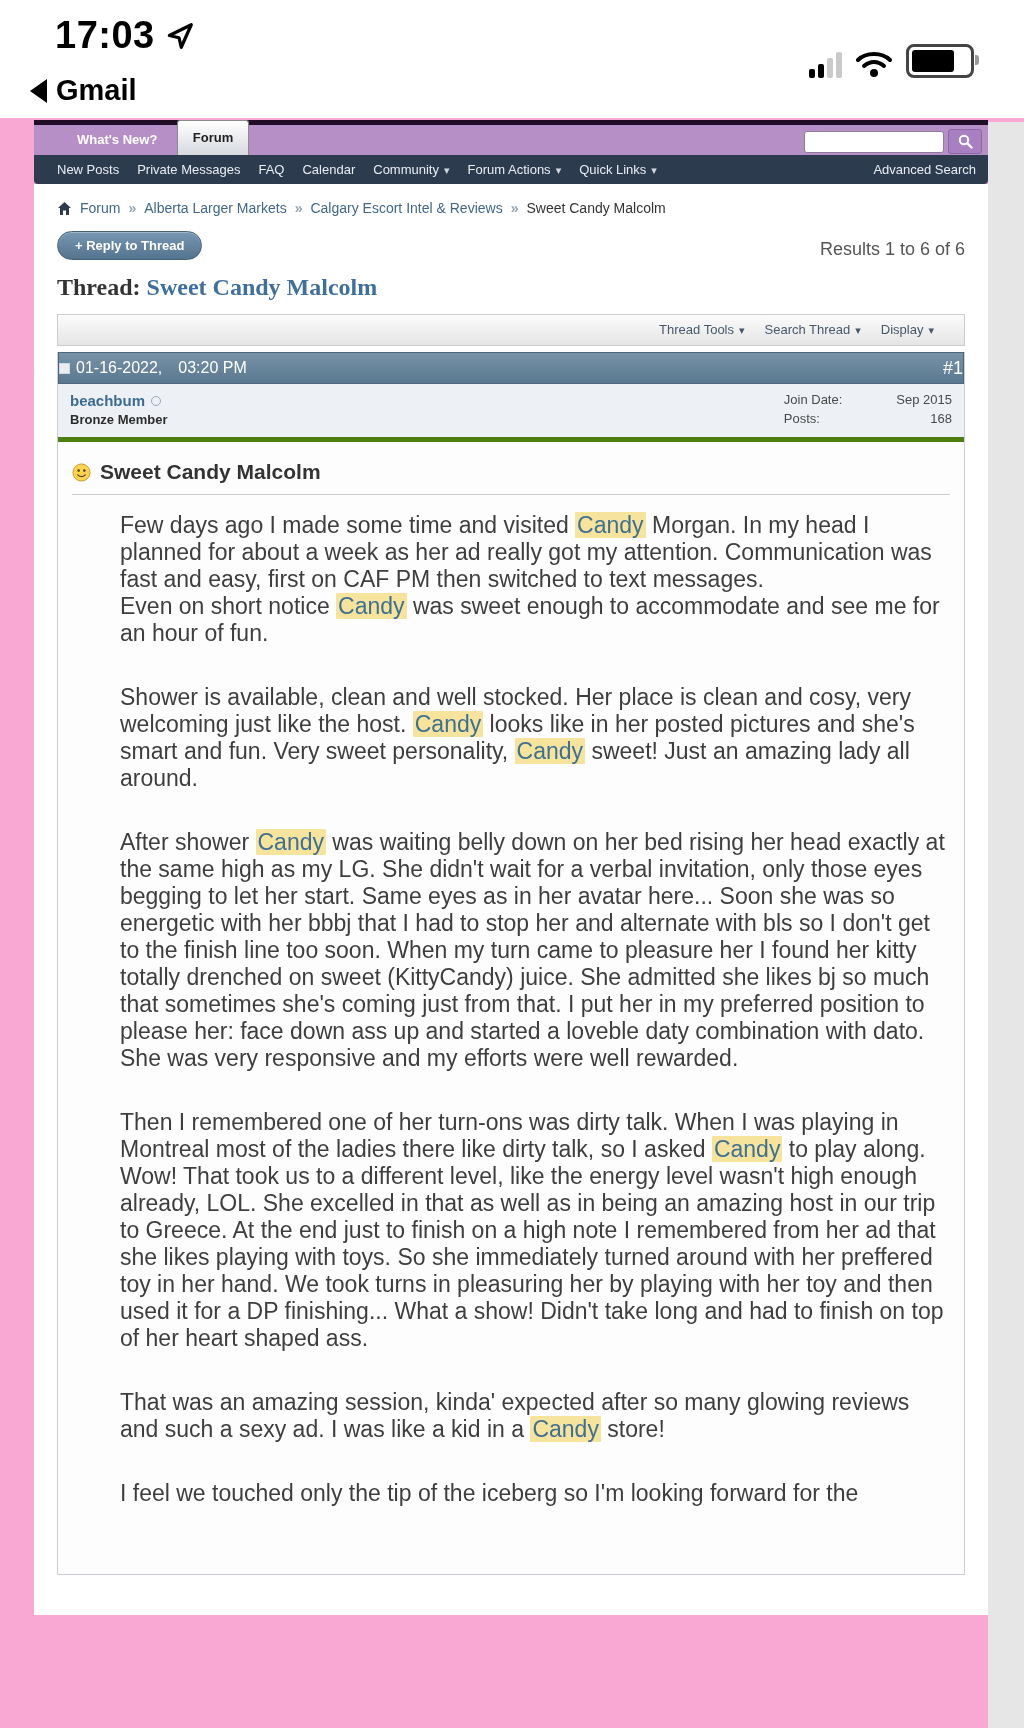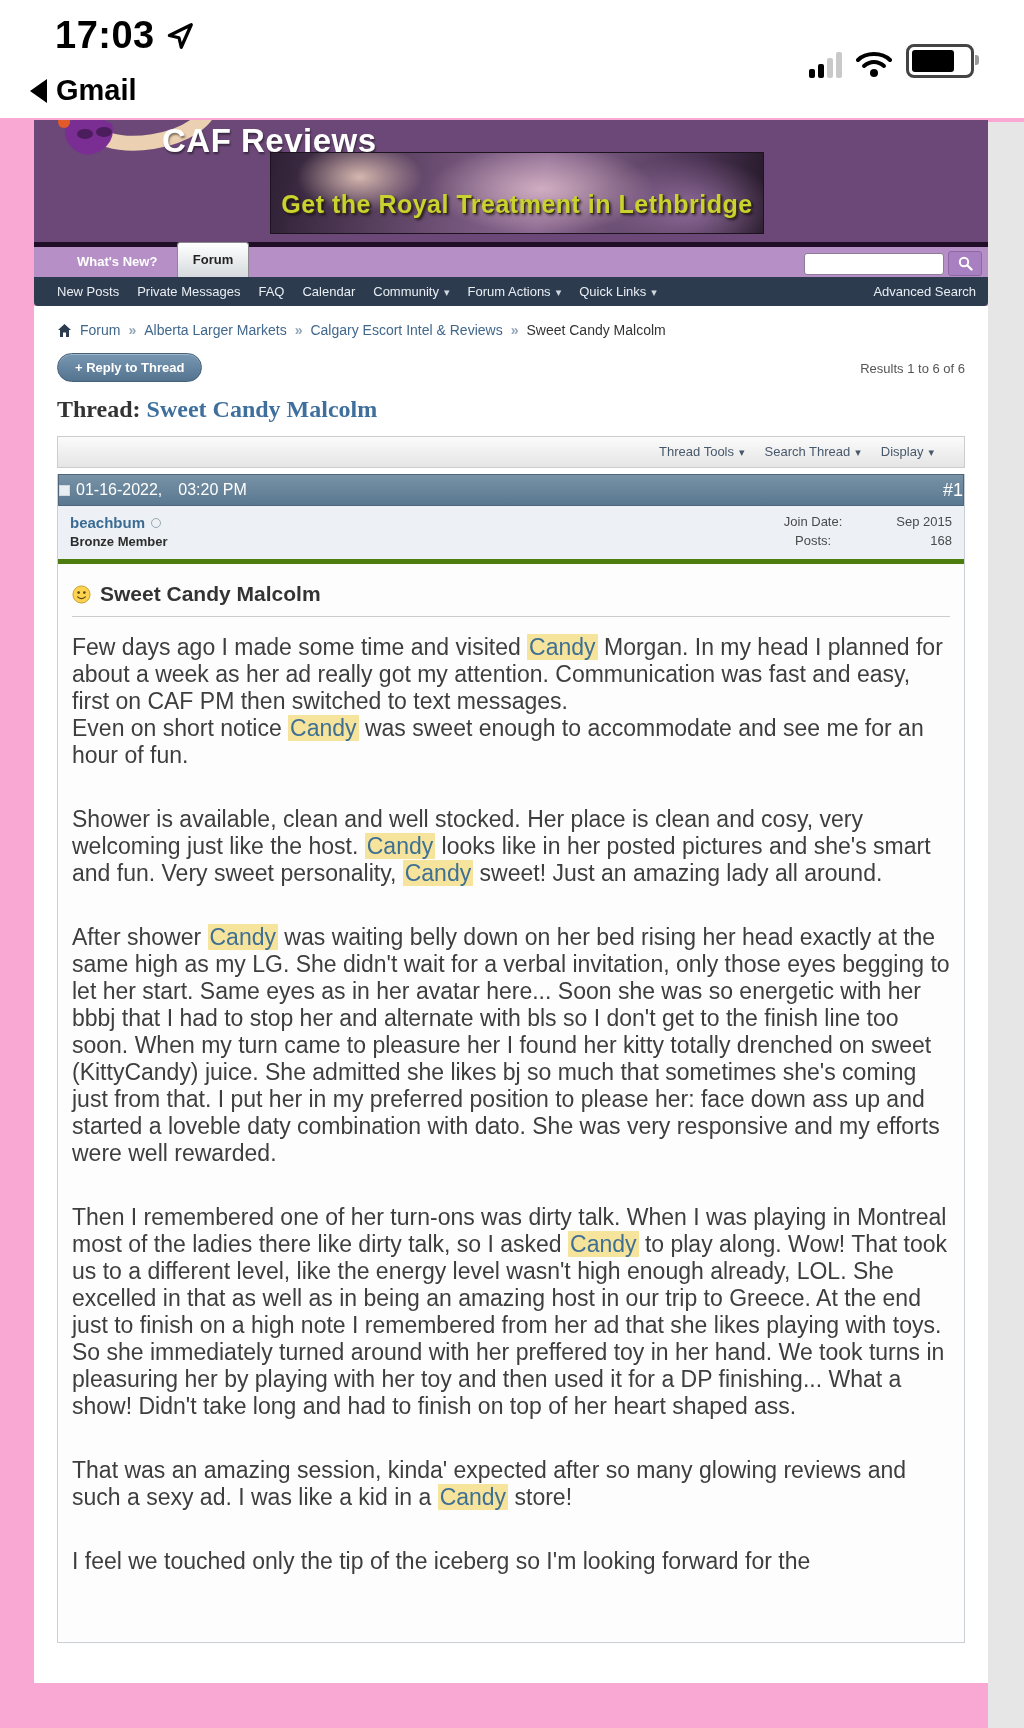--- a/index.html
+++ b/index.html
@@ -69,21 +69,21 @@
   .breadcrumb{display:flex;align-items:center;font-size:14px;color:#40678c;}
   .crumb{color:#40678c;text-decoration:none;cursor:pointer;}
   .crumb-last{color:#333;}
   .crumb-sep{color:#93a5b4;font-size:14px;padding:0 8px;font-weight:bold;}
   .home-icon{margin-right:8px;display:flex;}
 
   .replyrow{margin-top:15px;display:flex;justify-content:space-between;align-items:flex-start;}
   .reply-btn{display:inline-block;background:linear-gradient(#7897b3,#53738f);border:1px solid #46617a;
              border-radius:15px;color:#fff;font-size:13px;font-weight:bold;padding:6px 17px;cursor:pointer;
              box-shadow:inset 0 1px 0 rgba(255,255,255,.3);}
-  .results{font-size:13px;color:#555;padding-top:8px;text-align:center;}
+  .results{font-size:18px;color:#555;padding-top:8px;text-align:center;}
 
   .threadtitle{margin-top:14px;font-size:24px;font-weight:bold;color:#333;font-family:Liberation Serif, serif;}
   .threadtitle a{color:#3e6f9d;text-decoration:none;cursor:pointer;}
 
   .toolsbar{margin-top:13px;height:30px;border:1px solid #ccc;background:linear-gradient(#fbfbfb,#e5e5e5);
             display:flex;justify-content:flex-end;align-items:center;padding-right:20px;}
   .tool-item{font-size:13px;color:#47586b;line-height:30px;padding:0 10px;cursor:pointer;white-space:nowrap;}
   .tool-item .caret::after{color:#47586b;}
 
   
@@ -94,27 +94,27 @@
   .post-square{width:9px;height:9px;background:#e9eef2;border:1px solid #cfd8de;display:inline-block;}
   .date-time{display:flex;gap:16px;white-space:nowrap;}
   .postnum{font-size:18px;}
   .userrow{background:#edf1f6;border-bottom:5px solid #4d7c0f;display:flex;justify-content:space-between;
            padding:8px 12px 10px 12px;}
   .author-line{display:flex;align-items:center;gap:6px;}
   .author{font-size:15px;font-weight:bold;color:#3b6b92;text-decoration:none;cursor:pointer;}
   .online-dot{width:8px;height:8px;border:1px solid #9aa7b2;border-radius:50%;display:inline-block;background:#edf1f6;}
   .usertitle{font-size:13px;font-weight:bold;color:#2c2c2c;margin-top:3px;}
   .userstats{display:grid;grid-template-columns:auto auto;column-gap:54px;row-gap:3px;font-size:13px;color:#4a4a4a;}
-  .stat-label{text-align:center;margin-left:24px;} .stat-value{text-align:right;}
+  .stat-label{text-align:left;margin-left:24px;} .stat-value{text-align:right;}
 
   .postbody{background:#fdfdfe;padding:12px 14px 30px 14px;}
   .posttitle-row{display:flex;align-items:center;gap:9px;padding:6px 0 8px 0;}
   .posttitle{font-size:21px;font-weight:bold;color:#333;}
   .title-divider{border:none;border-top:1px solid #ccc;margin:2px 0 0 0;}
-  .bodytext{margin-top:0;}
+  .bodytext{margin-top:0;margin-left:48px;}
   .bodytext p{font-size:23px;line-height:27px;color:#3e3e3e;margin:37px 0;}
   .bodytext p:first-child{margin-top:17px;}
   .hl{background:#f6e49c;color:#3f7094;padding:0 2px;border-radius:1px;}
 </style>
 </head>
 <body>
 
 <div class="screen">
 
   <div class="statusbar">
@@ -144,34 +144,20 @@
         <span class="fill"></span>
           <span class="nub"></span>
       </span>
     </div>
   </div>
 
   <div class="gutter-right"></div>
 
   <div class="site">
 
-    <div class="siteheader">
-      <svg class="logo" width="160" height="78" viewBox="0 0 160 78">
-        <ellipse cx="96" cy="18" rx="62" ry="30" fill="none" stroke="#ecd0b2" stroke-width="15" transform="rotate(-9 96 18)"></ellipse>
-        <path d="M14 30 q22 -14 46 0 q4 16 -10 26 q-16 10 -30 -2 q-10 -10 -6 -24 Z" fill="#7a2d93"></path>
-        <ellipse cx="33" cy="40" rx="8" ry="5" fill="#4b1d5c"></ellipse>
-        <ellipse cx="52" cy="38" rx="8" ry="5" fill="#4b1d5c"></ellipse>
-        <circle cx="12" cy="28" r="6" fill="#e2592a"></circle>
-        <circle cx="20" cy="20" r="4" fill="#e8a04a"></circle>
-      </svg>
-      <div class="sitename">CAF Reviews</div>
-      <div class="banner">
-        <span class="banner-text">Get the Royal Treatment in Lethbridge</span>
-      </div>
-    </div>
 
     <div class="tabbar">
       <span class="tab tab-whatsnew">What's New?</span>
       <span class="tab tab-active">Forum</span>
       <span class="searchbox">
         <input class="search-input" type="text" style="">
         <span class="search-btn">
           <svg width="15" height="15" viewBox="0 0 15 15">
             <circle cx="6" cy="6" r="4.2" fill="none" stroke="#fff" stroke-width="2"></circle>
             <line x1="9.5" y1="9.5" x2="13.5" y2="13.5" stroke="#fff" stroke-width="2.4" stroke-linecap="round"></line>

